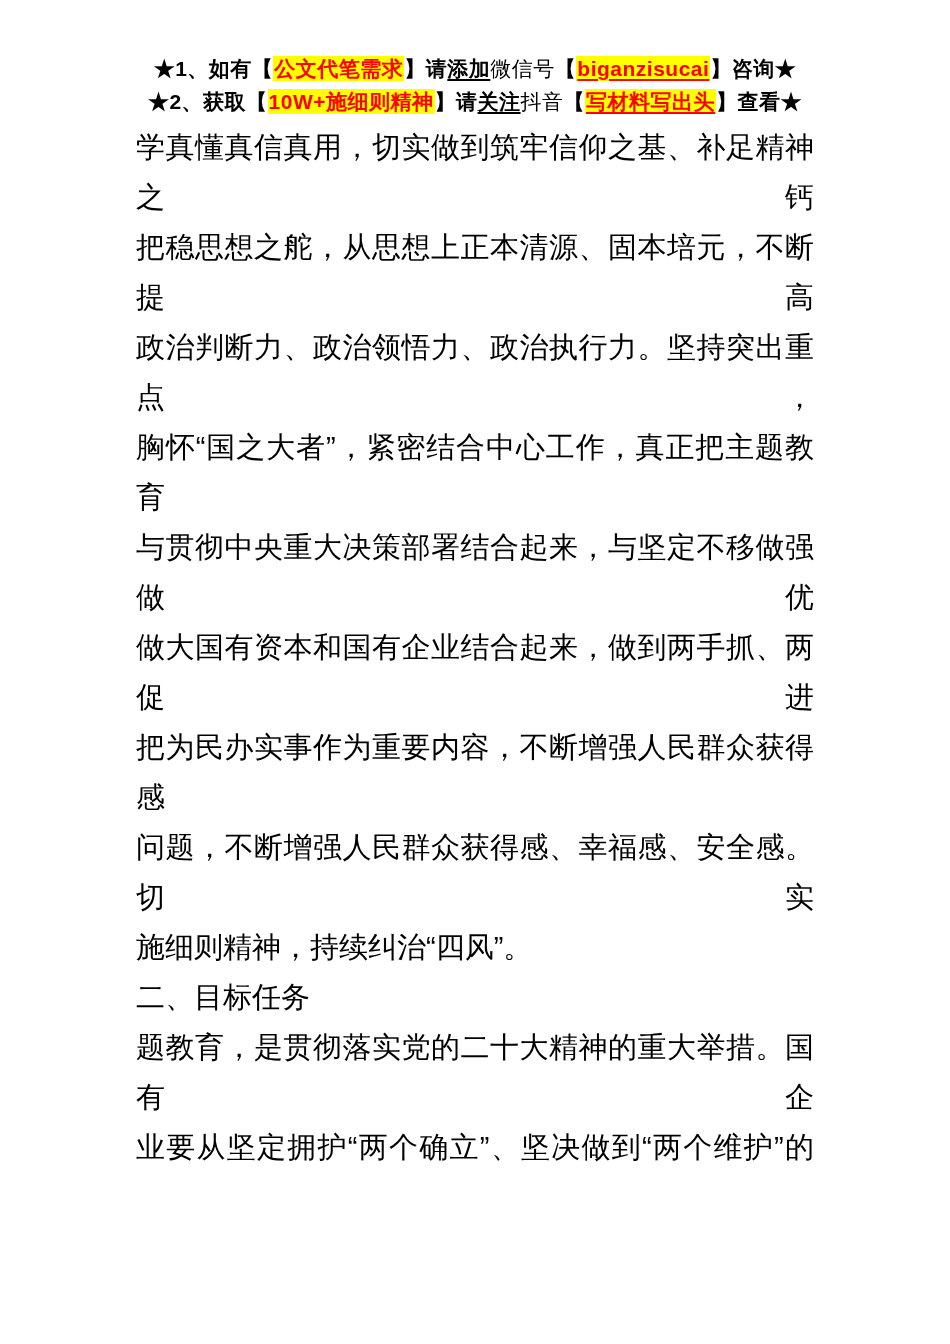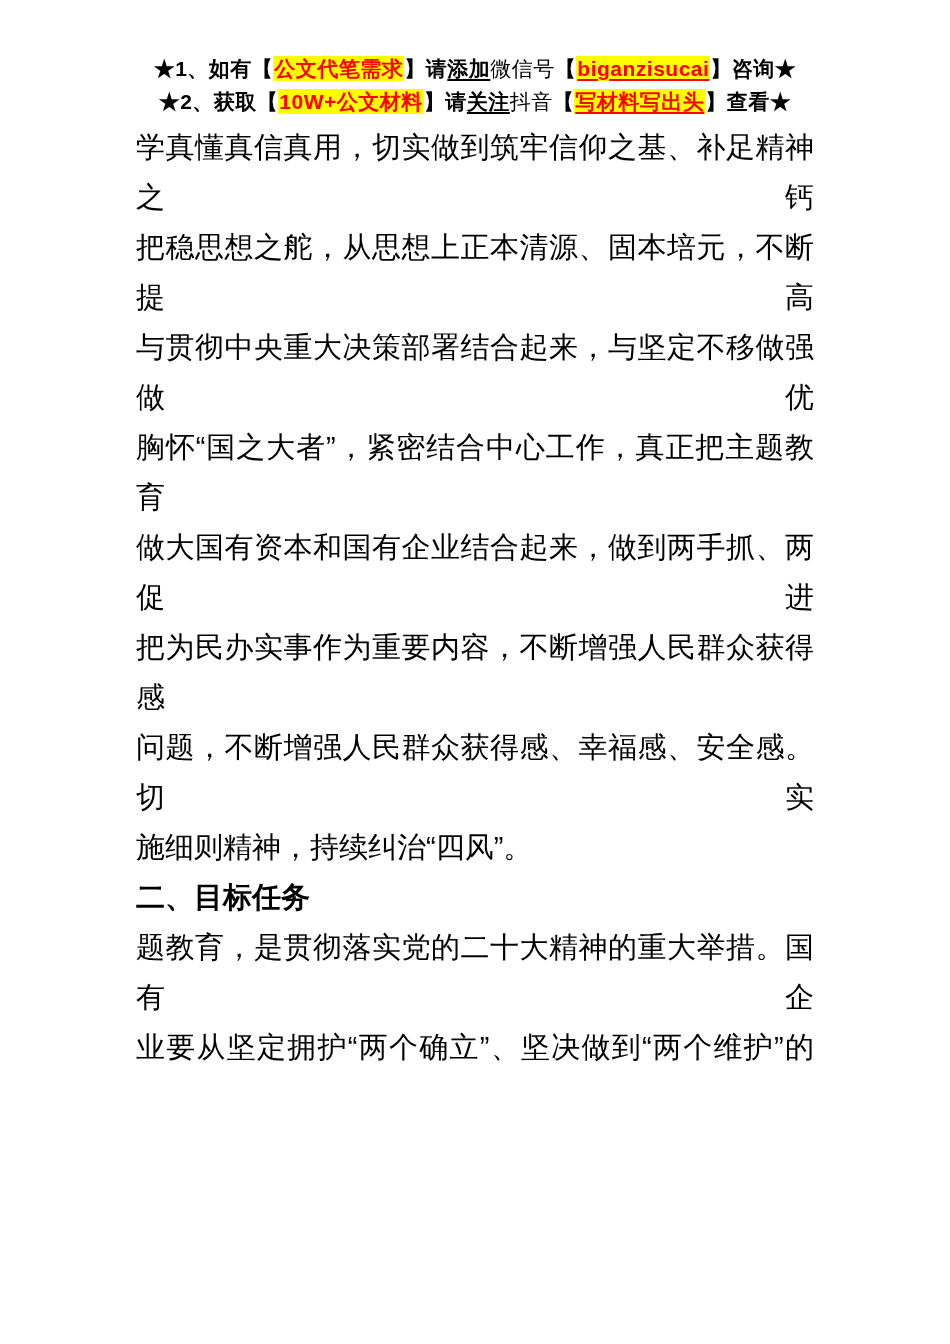--- a/index.html
+++ b/index.html
@@ -55,39 +55,39 @@
   .doc .line {
     text-align: justify;
     text-align-last: justify;
   }
   .doc .line.last {
     text-align-last: left;
   }
   .doc .para.heading .line {
     text-align: left;
     text-align-last: left;
-    font-weight: bold;
   }
 </style>
 </head>
 <body>
 
 <div class="page">
 
   <div class="banner banner-top">
     <div class="banner-line"><span class="seg seg-plain">★1、如有【</span><span class="seg seg-hl">公文代笔需求</span><span class="seg seg-plain">】请</span><span class="seg seg-underline">添加</span><span class="seg seg-light">微信号</span><span class="seg seg-plain">【</span><span class="seg seg-hl-underline">biganzisucai</span><span class="seg seg-plain">】咨询★</span></div>
-    <div class="banner-line"><span class="seg seg-plain">★2、获取【</span><span class="seg seg-hl">10W+公文材料</span><span class="seg seg-plain">】请</span><span class="seg seg-underline">关注</span><span class="seg seg-light">抖音</span><span class="seg seg-plain">【</span><span class="seg seg-hl-underline">写材料写出头</span><span class="seg seg-plain">】查看★</span></div>
+    <div class="banner-line"><span class="seg seg-plain">★2、获取【</span><span class="seg seg-hl">10W+施细则精神</span><span class="seg seg-plain">】请</span><span class="seg seg-underline">关注</span><span class="seg seg-light">抖音</span><span class="seg seg-plain">【</span><span class="seg seg-hl-underline">写材料写出头</span><span class="seg seg-plain">】查看★</span></div>
   </div>
 
   <div class="doc">
       <div class="para body">
         <div class="line">学真懂真信真用，切实做到筑牢信仰之基、补足精神之钙</div>
         <div class="line">把稳思想之舵，从思想上正本清源、固本培元，不断提高</div>
+        <div class="line">政治判断力、政治领悟力、政治执行力。坚持突出重点，</div>
+        <div class="line">胸怀“国之大者”，紧密结合中心工作，真正把主题教育</div>
         <div class="line">与贯彻中央重大决策部署结合起来，与坚定不移做强做优</div>
-        <div class="line">胸怀“国之大者”，紧密结合中心工作，真正把主题教育</div>
         <div class="line">做大国有资本和国有企业结合起来，做到两手抓、两促进</div>
         <div class="line">把为民办实事作为重要内容，不断增强人民群众获得感</div>
         <div class="line">问题，不断增强人民群众获得感、幸福感、安全感。切实</div>
         <div class="line last">施细则精神，持续纠治“四风”。</div>
       </div>
       <div class="para heading">
         <div class="line last">二、目标任务</div>
       </div>
       <div class="para body">
         <div class="line">题教育，是贯彻落实党的二十大精神的重大举措。国有企</div>

